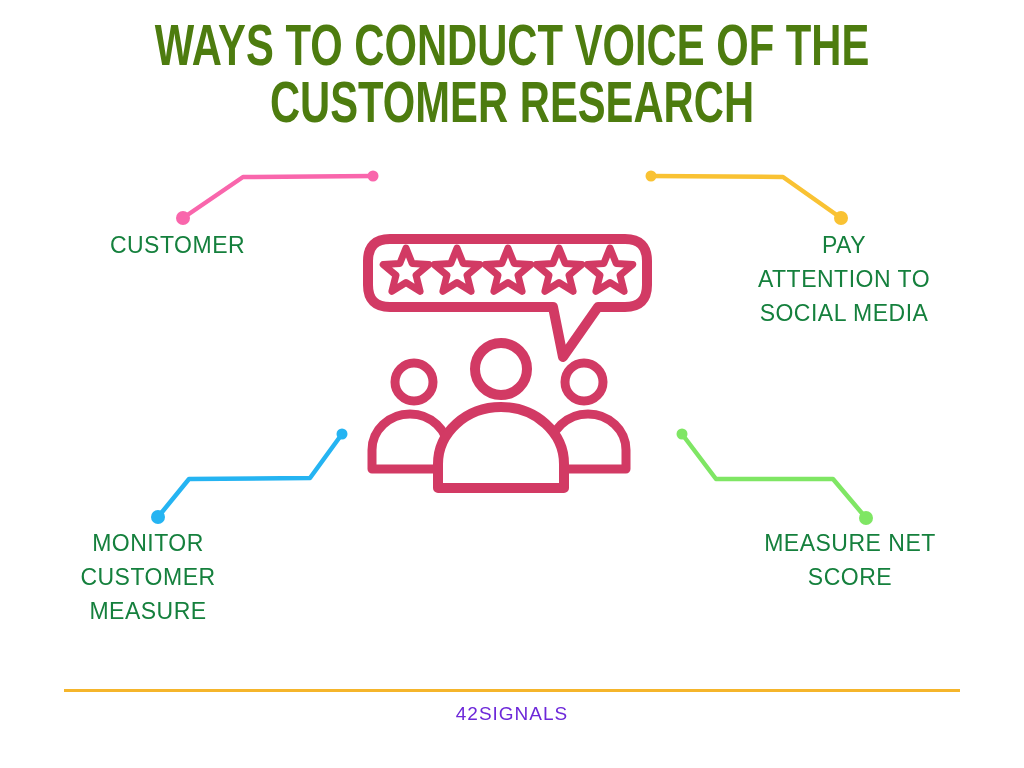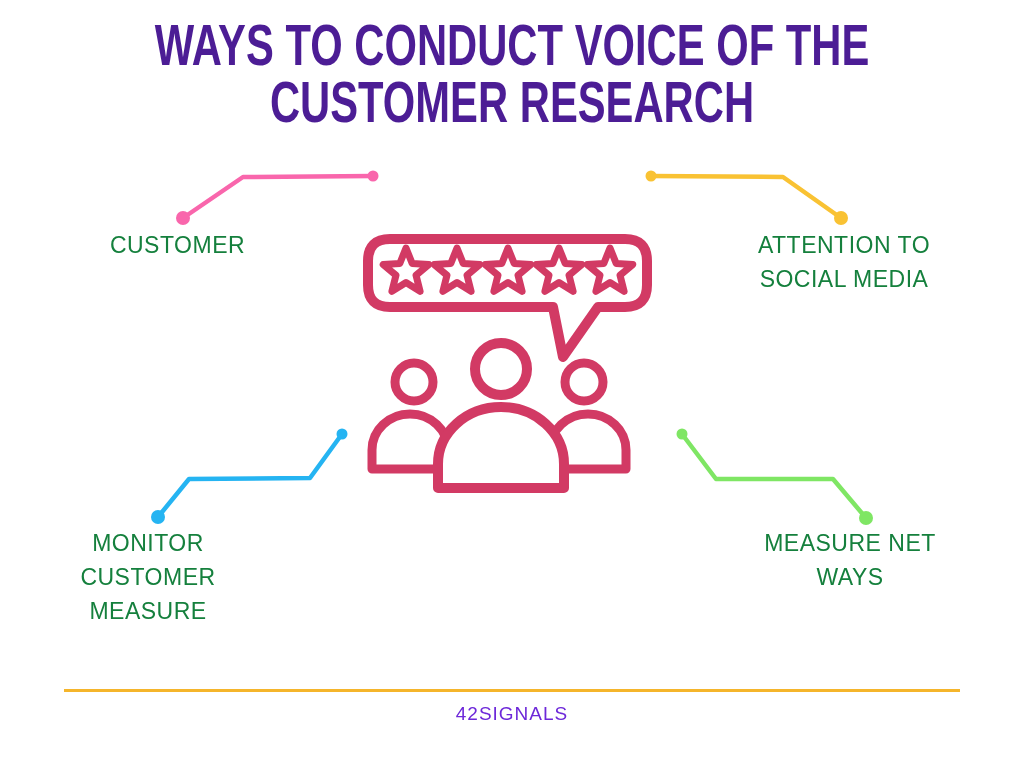--- a/index.html
+++ b/index.html
@@ -2,21 +2,21 @@
 <html><head>
 <meta charset="utf-8">
 <style>
   * { margin: 0; padding: 0; box-sizing: border-box; }
   html, body { width: 1024px; height: 768px; background: #ffffff; overflow: hidden; }
   body { font-family: "Liberation Sans", sans-serif; position: relative; }
 
   .canvas { position: absolute; left: 0; top: 0; width: 1024px; height: 768px; background: #ffffff; }
 
   .title { position: absolute; left: 0; top: 16px; width: 1024px; text-align: center;
-           font-weight: 700; font-size: 58px; line-height: 57px; color: #4c1d95; }
+           font-weight: 700; font-size: 58px; line-height: 57px; color: #4d7c0f; }
   .title .title-line { display: block; transform: scaleX(0.72); transform-origin: 50% 50%;
                        white-space: nowrap; letter-spacing: 0px; }
 
   .diagram-svg { position: absolute; left: 0; top: 0; width: 1024px; height: 768px; }
 
   .label { position: absolute; text-align: center; color: #15803d; font-weight: 400;
            font-size: 23px; line-height: 34px; letter-spacing: 0.5px; }
   .label-tl { left: 60px;  top: 228px; width: 235px; }
   .label-tr { left: 731px; top: 228px; width: 226px; }
   .label-bl { left: 38px;  top: 526px; width: 220px; }
@@ -87,31 +87,32 @@
           <use href="#star-shape" transform="translate(610,272)" stroke-width="7"></use>
         </g>
     </g>
   </svg>
 
   <div class="label label-tl">
     <div>CUSTOMER</div>
   </div>
 
   <div class="label label-tr">
+    <div>PAY</div>
     <div>ATTENTION TO</div>
     <div>SOCIAL MEDIA</div>
   </div>
 
   <div class="label label-bl">
     <div>MONITOR</div>
     <div>CUSTOMER</div>
     <div>MEASURE</div>
   </div>
 
   <div class="label label-br">
     <div>MEASURE NET</div>
-    <div>WAYS</div>
+    <div>SCORE</div>
   </div>
 
   <div class="footer-divider"></div>
   <div class="brand">42SIGNALS</div>
 
 </div>
 
 </body></html>

